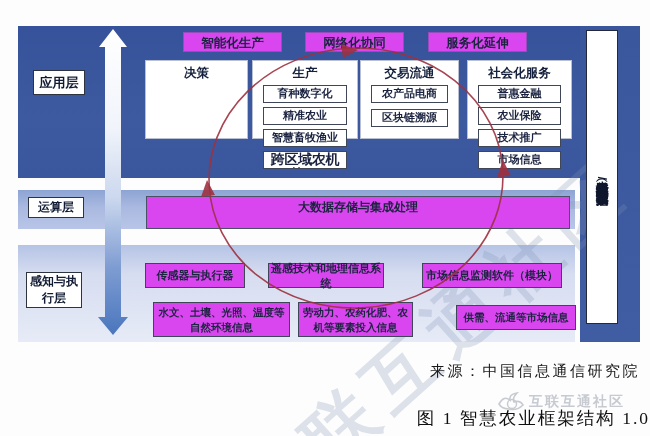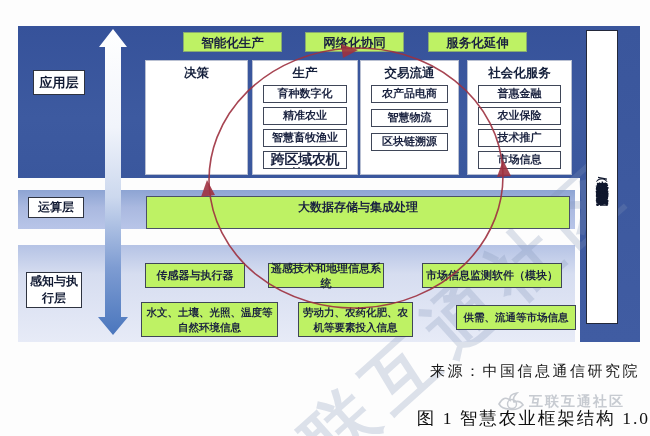--- a/index.html
+++ b/index.html
@@ -14,35 +14,35 @@
   .app-panel{left:18px;top:26px;width:622px;height:152px;
     background:linear-gradient(180deg,#36529a 0%,#3d5aa0 60%,#3a579d 100%);}
   .right-strip{left:580px;top:26px;width:60px;height:316px;
     background:linear-gradient(180deg,#3a569c 0%,#405ca2 100%);}
   .compute-band{left:18px;top:190px;width:557px;height:39px;
     background:linear-gradient(180deg,#8da4d3 0%,#aab9e0 45%,#b8c5e8 100%);}
   .sense-panel{left:18px;top:245px;width:557px;height:97px;
     background:linear-gradient(180deg,#b5c3e5 0%,#d6ddf0 30%,#e7ebf7 100%);}
 
   
-  .wbox{background:#bef264;color:#1b2340;font-weight:bold;text-align:center;}
+  .wbox{background:#d946ef;color:#1b2340;font-weight:bold;text-align:center;}
   .bordered{border:1px solid #3f4658;}
   .soft-border{border:1px solid rgba(70,85,130,0.45);}
 
   .layer-label{background:#fff;border:1px solid #2e3340;color:#111a33;
     font-weight:bold;display:flex;align-items:center;justify-content:center;text-align:center;}
   .label-app{left:33px;top:70px;width:52px;height:25px;font-size:13px;}
   .label-compute{left:28px;top:197px;width:56px;height:21px;font-size:12px;}
   .label-sense{left:26px;top:272px;width:56px;height:36px;font-size:12px;line-height:1.4;}
 
   .flow-box{top:32px;width:99px;height:20px;line-height:20px;font-size:12.5px;}
   .flow-1{left:183px;} .flow-2{left:305px;} .flow-3{left:428px;}
 
   
-  .col{top:60px;height:115px;background:#fff;border:1px solid #b9c0d2;}
+  .col{top:60px;height:79px;background:#fff;border:1px solid #b9c0d2;}
   .col-1{left:145px;width:103px;} .col-2{left:252px;width:106px;}
   .col-3{left:360px;width:99px;}  .col-4{left:467px;width:105px;}
   .col-title{margin-top:4px;font-size:12.5px;font-weight:bold;color:#15203c;text-align:center;}
   .col-items{display:flex;flex-direction:column;padding:3px 10px 0;}
   .gap3{gap:6px;} .gap4{gap:4px;}
   .sub-box{border:1px solid #3f4658;background:#fff;font-weight:bold;font-size:11px;
     color:#1b2340;text-align:center;line-height:15px;height:16px;overflow:hidden;}
   .sub-sm{font-size:14px;letter-spacing:-0.3px;}
 
   .bigdata{left:146px;top:196px;width:424px;height:33px;line-height:20px;
@@ -51,21 +51,21 @@
   .transport{left:586px;top:30px;width:32px;height:294px;background:#fff;
     border:1px solid #23283a;display:flex;align-items:center;justify-content:center;}
   .transport span{writing-mode:vertical-rl;font-weight:bold;font-size:12.5px;
     color:#10182e;letter-spacing:0.5px;line-height:1.0;}
 
   
   .row1{top:263px;height:25px;display:flex;align-items:center;justify-content:center;font-size:11px;}
   .sb1{left:145px;width:100px;} .sb2{left:268px;width:116px;} .sb3{left:422px;width:140px;}
   .row2{top:302px;height:35px;display:flex;align-items:center;justify-content:center;
     font-size:10.5px;line-height:1.35;padding:0 4px;}
-  .sb4{left:141px;width:137px;} .sb5{left:298px;width:115px;}
+  .sb4{left:153px;width:137px;} .sb5{left:298px;width:115px;}
   .sb6{left:443px;top:305px;width:120px;height:25px;display:flex;align-items:center;
     justify-content:center;font-size:10.5px;margin-left:13px;}
 
   
   .overlay{left:0;top:0;width:650px;height:436px;pointer-events:none;}
 
   
   .watermark{left:285px;top:448px;transform:rotate(-42deg);transform-origin:left bottom;
     font-size:70px;font-weight:bold;letter-spacing:12px;white-space:nowrap;
     color:rgba(128,146,182,0.26);pointer-events:none;}
@@ -108,21 +108,20 @@
       <div class="sub-box">育种数字化</div>
       <div class="sub-box">精准农业</div>
       <div class="sub-box">智慧畜牧渔业</div>
       <div class="sub-box sub-sm">跨区域农机协同</div>
     </div>
   </div>
   <div class="abs col col-3">
     <div class="col-title">交易流通</div>
     <div class="col-items gap3">
       <div class="sub-box">农产品电商</div>
-      <div class="sub-box">智慧物流</div>
       <div class="sub-box">区块链溯源</div>
     </div>
   </div>
   <div class="abs col col-4">
     <div class="col-title">社会化服务</div>
     <div class="col-items gap4">
       <div class="sub-box">普惠金融</div>
       <div class="sub-box">农业保险</div>
       <div class="sub-box">技术推广</div>
       <div class="sub-box">市场信息</div>

